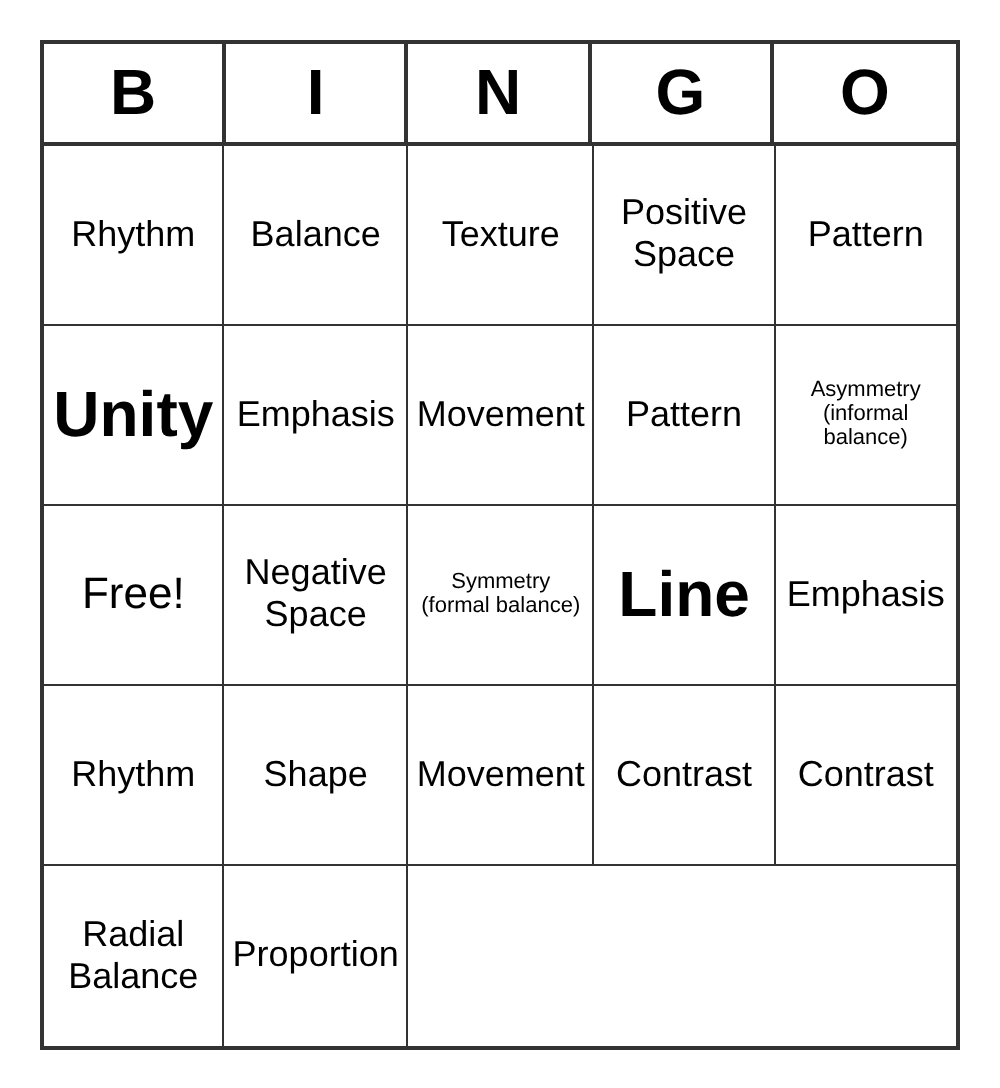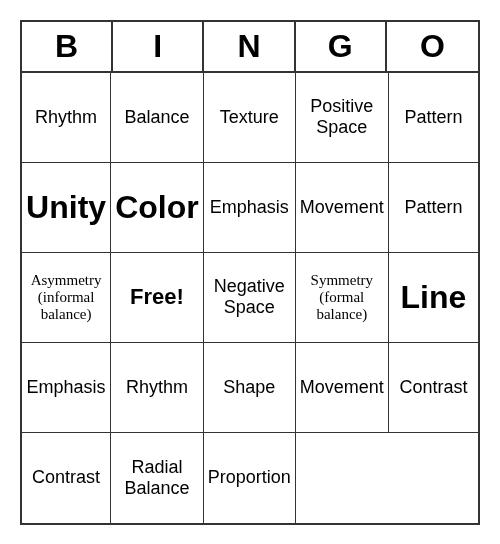--- a/index.html
+++ b/index.html
@@ -51,46 +51,44 @@
     }
     .bingo-cell:nth-child(n+21) {
       border-bottom: none;
     }
     .bingo-cell.large-text {
       font-size: 32px;
       font-weight: bold;
     }
     .bingo-cell.free-cell {
       font-size: 22px;
-      font-weight: bold;
+      font-weight: normal;
     }
     .bingo-cell.small-text {
-      font-size: 15px;
-      font-family: Liberation Serif, serif;
+      font-size: 11px;
     }
   </style>
 </head>
 <body>
 
 <div class="bingo-card">
   <div class="bingo-header">
   <div class="bingo-header-cell">B</div>
       <div class="bingo-header-cell">I</div>
       <div class="bingo-header-cell">N</div>
       <div class="bingo-header-cell">G</div>
       <div class="bingo-header-cell">O</div>
     </div>
   <div class="bingo-grid">
   <div class="bingo-cell">Rhythm</div>
       <div class="bingo-cell">Balance</div>
       <div class="bingo-cell">Texture</div>
       <div class="bingo-cell">Positive Space</div>
       <div class="bingo-cell">Pattern</div>
       <div class="bingo-cell large-text">Unity</div>
-      <div class="bingo-cell large-text">Color</div>
       <div class="bingo-cell">Emphasis</div>
       <div class="bingo-cell">Movement</div>
       <div class="bingo-cell">Pattern</div>
       <div class="bingo-cell small-text">Asymmetry (informal balance)</div>
       <div class="bingo-cell free-cell">Free!</div>
       <div class="bingo-cell">Negative Space</div>
       <div class="bingo-cell small-text">Symmetry (formal balance)</div>
       <div class="bingo-cell large-text">Line</div>
       <div class="bingo-cell">Emphasis</div>
       <div class="bingo-cell">Rhythm</div>

